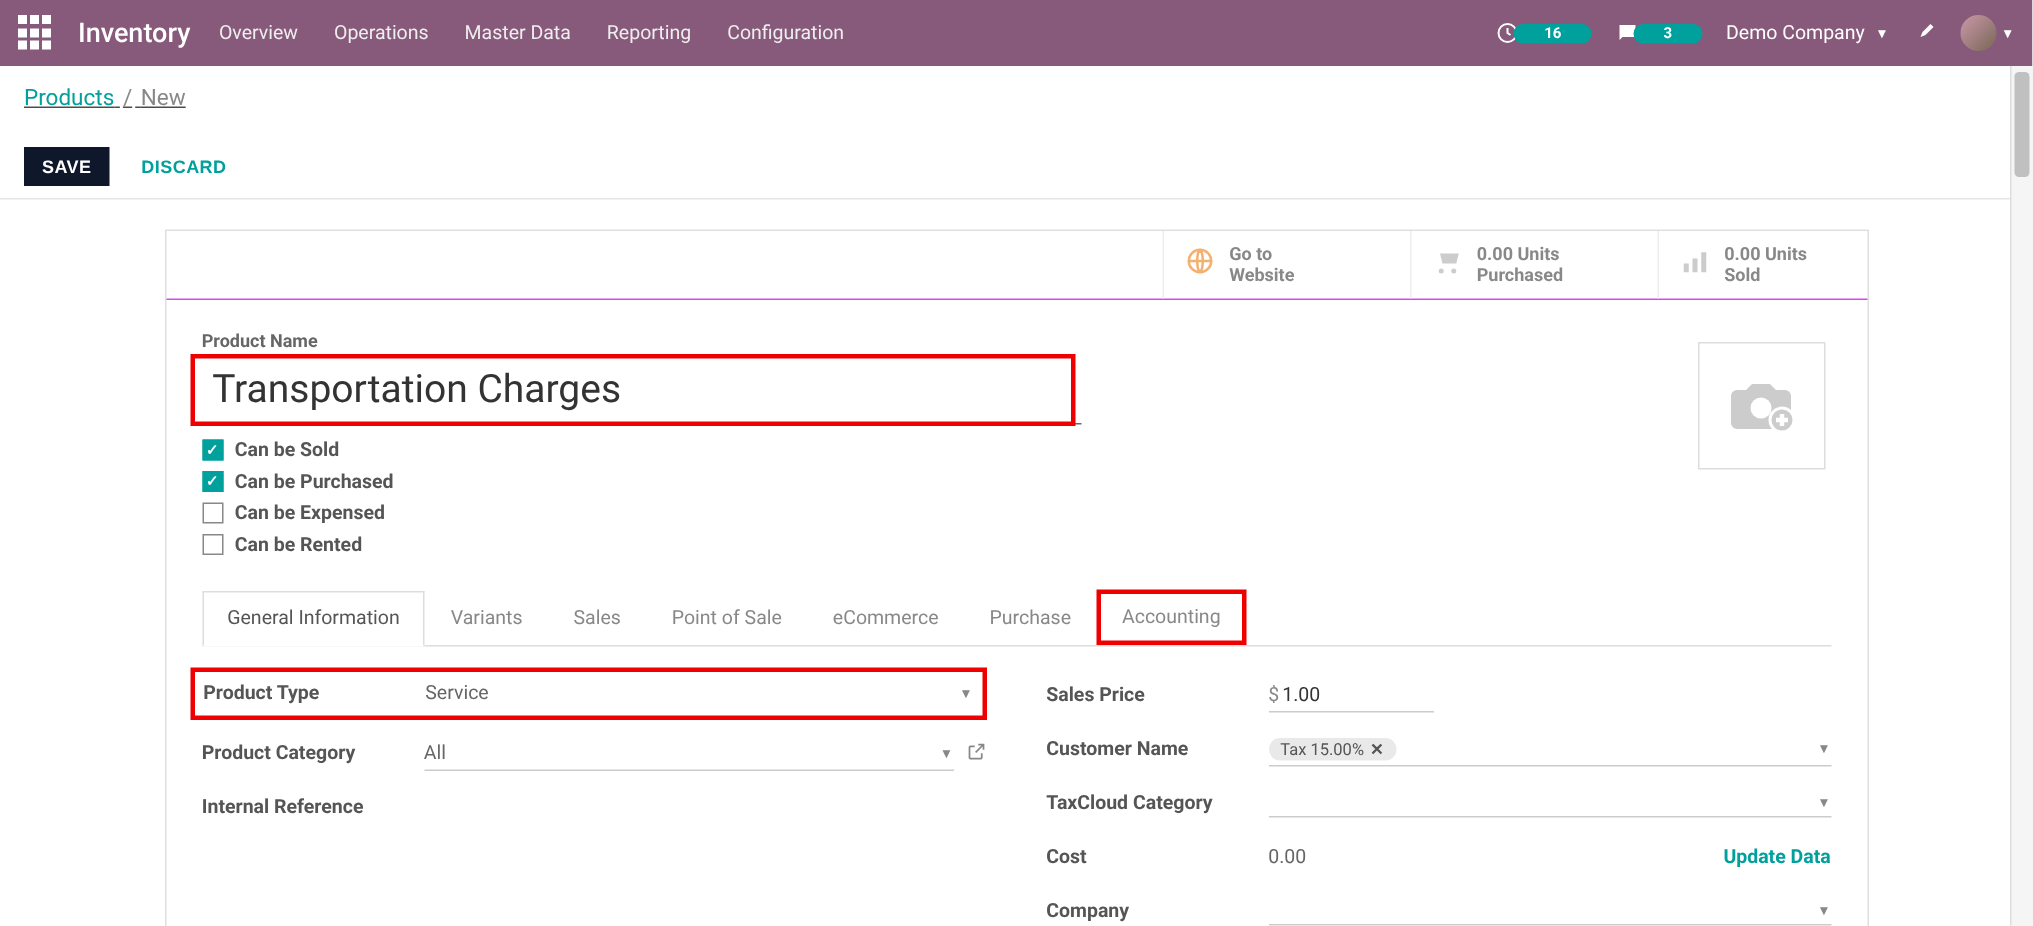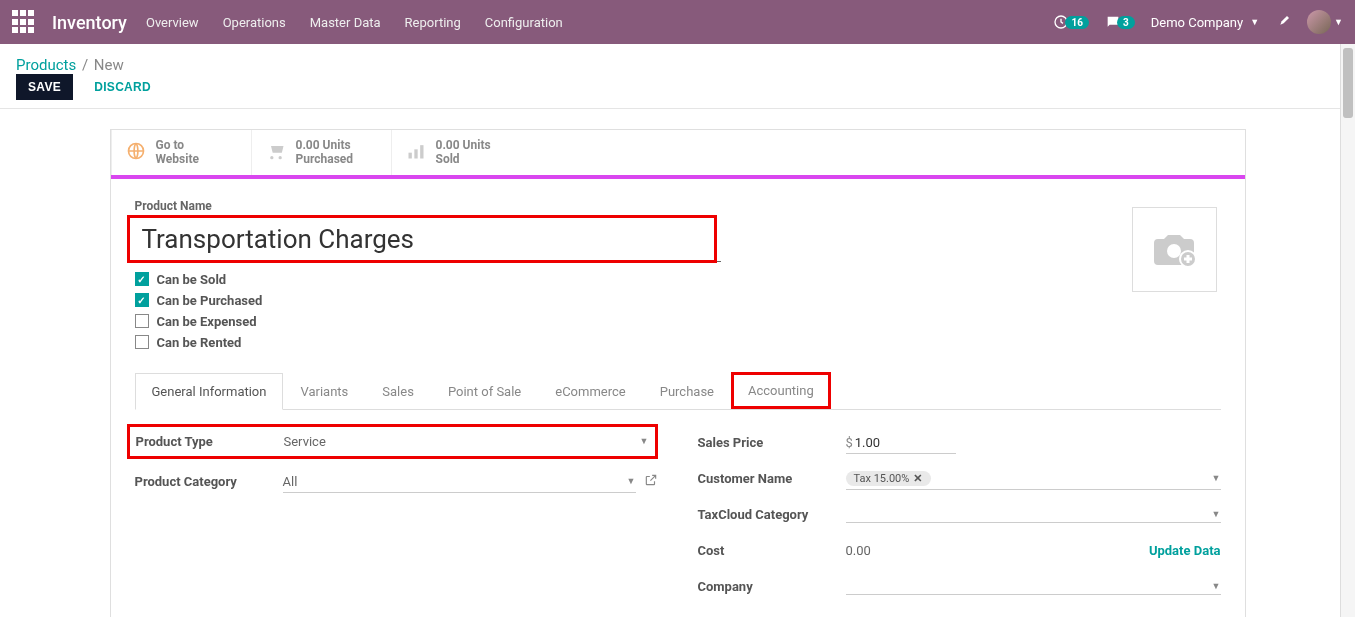--- a/index.html
+++ b/index.html
@@ -7,39 +7,39 @@
 
 
 .navbar { background: #875a7b; height: 44px; display: flex; align-items: center; color: #fff; padding: 0 12px; }
 .app-launcher { width: 24px; height: 24px; display: flex; flex-wrap: wrap; gap: 2px; margin-right: 16px; }
 .app-launcher span { width: 6px; height: 6px; background: #fff; display: block; }
 .app-title { font-size: 18px; font-weight: 500; margin-right: 19px; }
 .nav-menu { display: flex; gap: 24px; flex: 1; }
 .nav-item { color: #eee; font-size: 13px; cursor: pointer; }
 .nav-right { display: flex; align-items: center; gap: 16px; margin-left: auto; }
 .icon-btn { position: relative; cursor: pointer; color: #fff; display: flex; align-items: center; }
-.badge { background: #00a09d; color: #fff; border-radius: 10px; font-size: 10px; padding: 1px 6px; margin-left: -4px; font-weight: bold; }
+.badge { background: #00a09d; color: #fff; border-radius: 10px; font-size: 10px; padding: 1px 20px; margin-left: -4px; font-weight: bold; }
 .company { font-size: 13px; display: flex; align-items: center; gap: 4px; }
 .avatar { width: 24px; height: 24px; border-radius: 50%; background: linear-gradient(135deg,#c9a,#765); }
 .caret-down { font-size: 9px; margin-left: 3px; }
 
 
 .control-panel { padding: 12px 16px 8px; border-bottom: 1px solid #e5e5e5; }
-.breadcrumb { margin-bottom: 0; font-size: 15px; }
+.breadcrumb { margin-bottom: 24px; font-size: 15px; text-decoration: underline; }
 .bc-link { color: #00a09d; cursor: pointer; }
 .bc-sep { color: #888; margin: 0 2px; }
 .bc-curr { color: #888; }
 .btn { padding: 6px 12px; font-size: 12px; border: none; cursor: pointer; font-weight: bold; letter-spacing: 0.3px; }
 .btn-primary { background: #0f172a; color: #fff; }
 .btn-discard { background: transparent; color: #00a09d; margin-left: 6px; }
 
 
 .form-view { padding: 20px 0; display: flex; justify-content: center; }
 .sheet { width: 1136px; background: #fff; border: 1px solid #dfdfdf; position: relative; }
-.stat-buttons { display: flex; justify-content: flex-start; border-bottom: 4px solid #d946ef; }
+.stat-buttons { display: flex; justify-content: flex-end; border-bottom: 1px solid #d946ef; gap: 25px; }
 .stat-btn { border-left: 1px solid #eee; padding: 8px 14px; display: flex; align-items: center; gap: 10px; cursor: pointer; min-width: 140px; }
 .stat-icon { color: #ccc; }
 .stat-text { line-height: 1.2; color: #888; font-weight: bold; font-size: 12px; }
 .stat-text .line1 { display: block; }
 .stat-text .line2 { display: block; }
 
 .sheet-body { padding: 20px 24px; }
 .product-top { display: flex; justify-content: space-between; }
 .product-left { flex: 1; }
 .prod-label { color: #666; font-size: 12px; font-weight: bold; }
@@ -243,20 +243,24 @@
             <div class="fval">
               <span>All</span>
               <span class="sel-caret">▼</span>
             </div>
             <span class="ext-icon">
               <svg width="14" height="14" viewBox="0 0 24 24" fill="none" stroke="#888" stroke-width="2">
                   <path d="M14 4h6v6M20 4l-9 9M18 14v5a1 1 0 01-1 1H5a1 1 0 01-1-1V7a1 1 0 011-1h5"></path>
                 </svg>
             </span>
           </div>
+          <div class="frow">
+            <div class="flabel">Internal Reference</div>
+            <div class="fval noborder"></div>
+          </div>
         </div>
 
         <div class="col">
           <div class="frow">
             <div class="flabel">Sales Price</div>
             <div class="fval noborder" style="border-bottom:1px solid #ccc; max-width:110px">
               <span class="currency">$</span>
                 <span style="color:#333">1.00</span>
             </div>
           </div>

